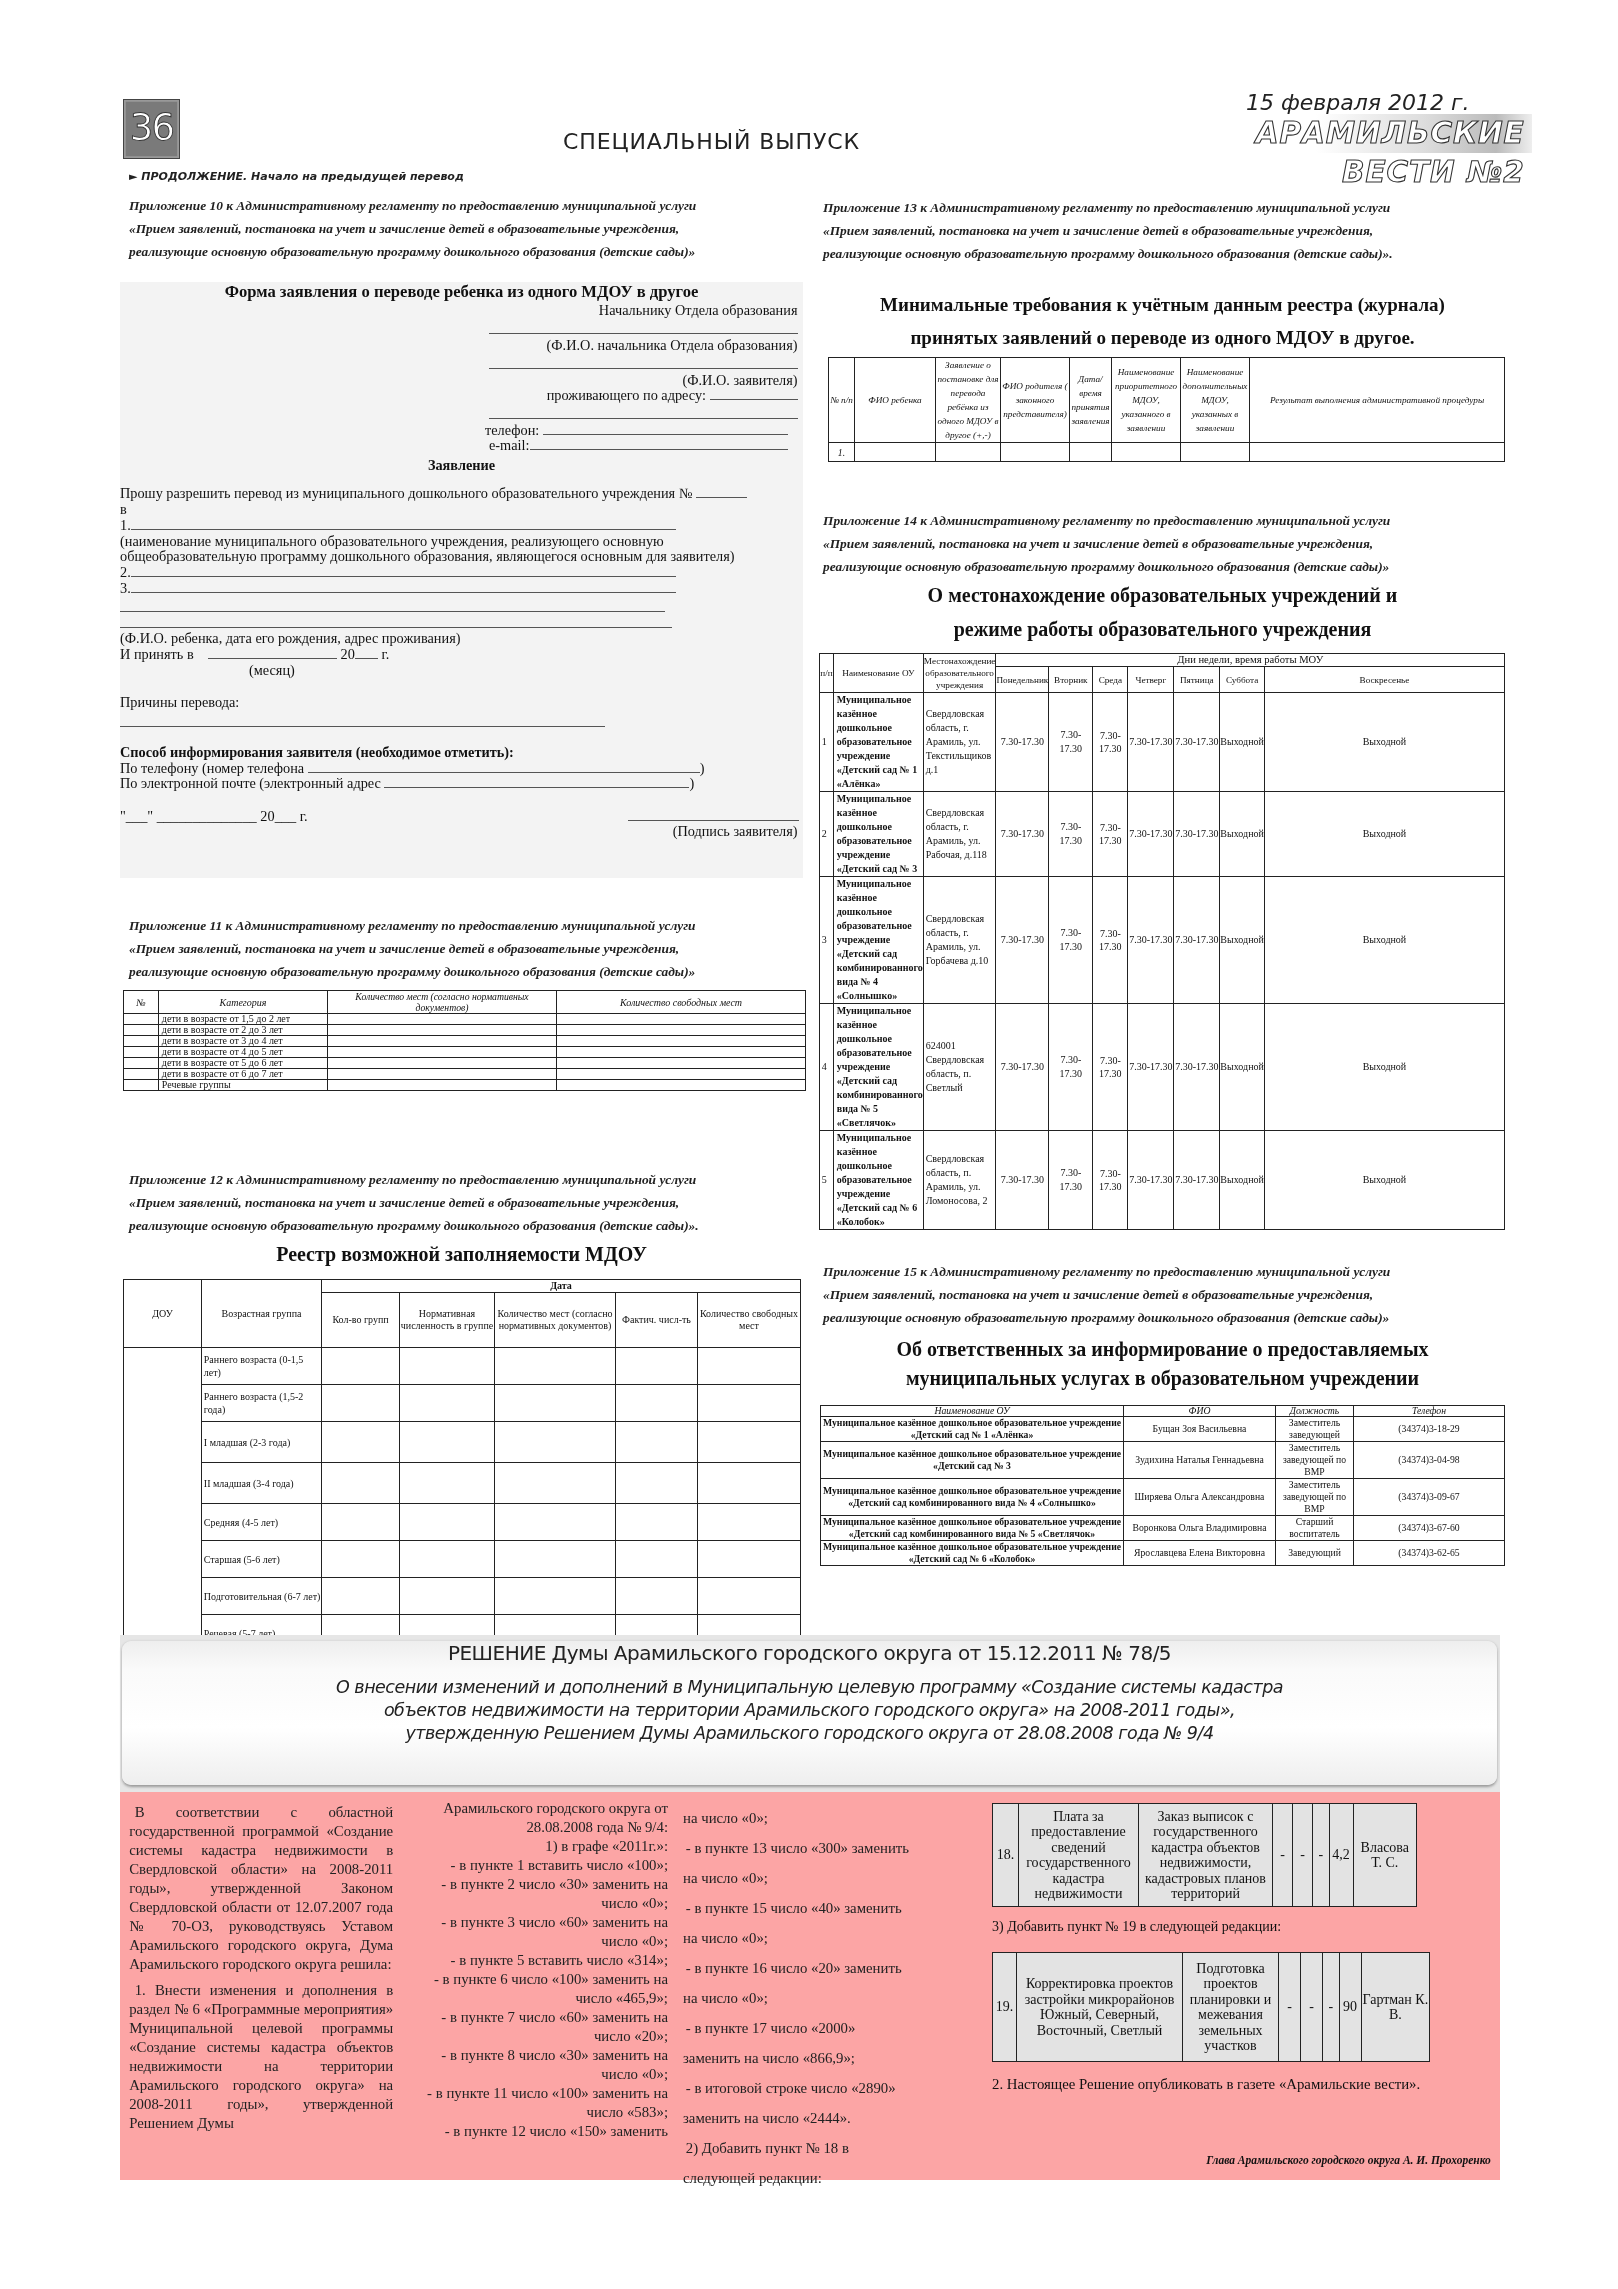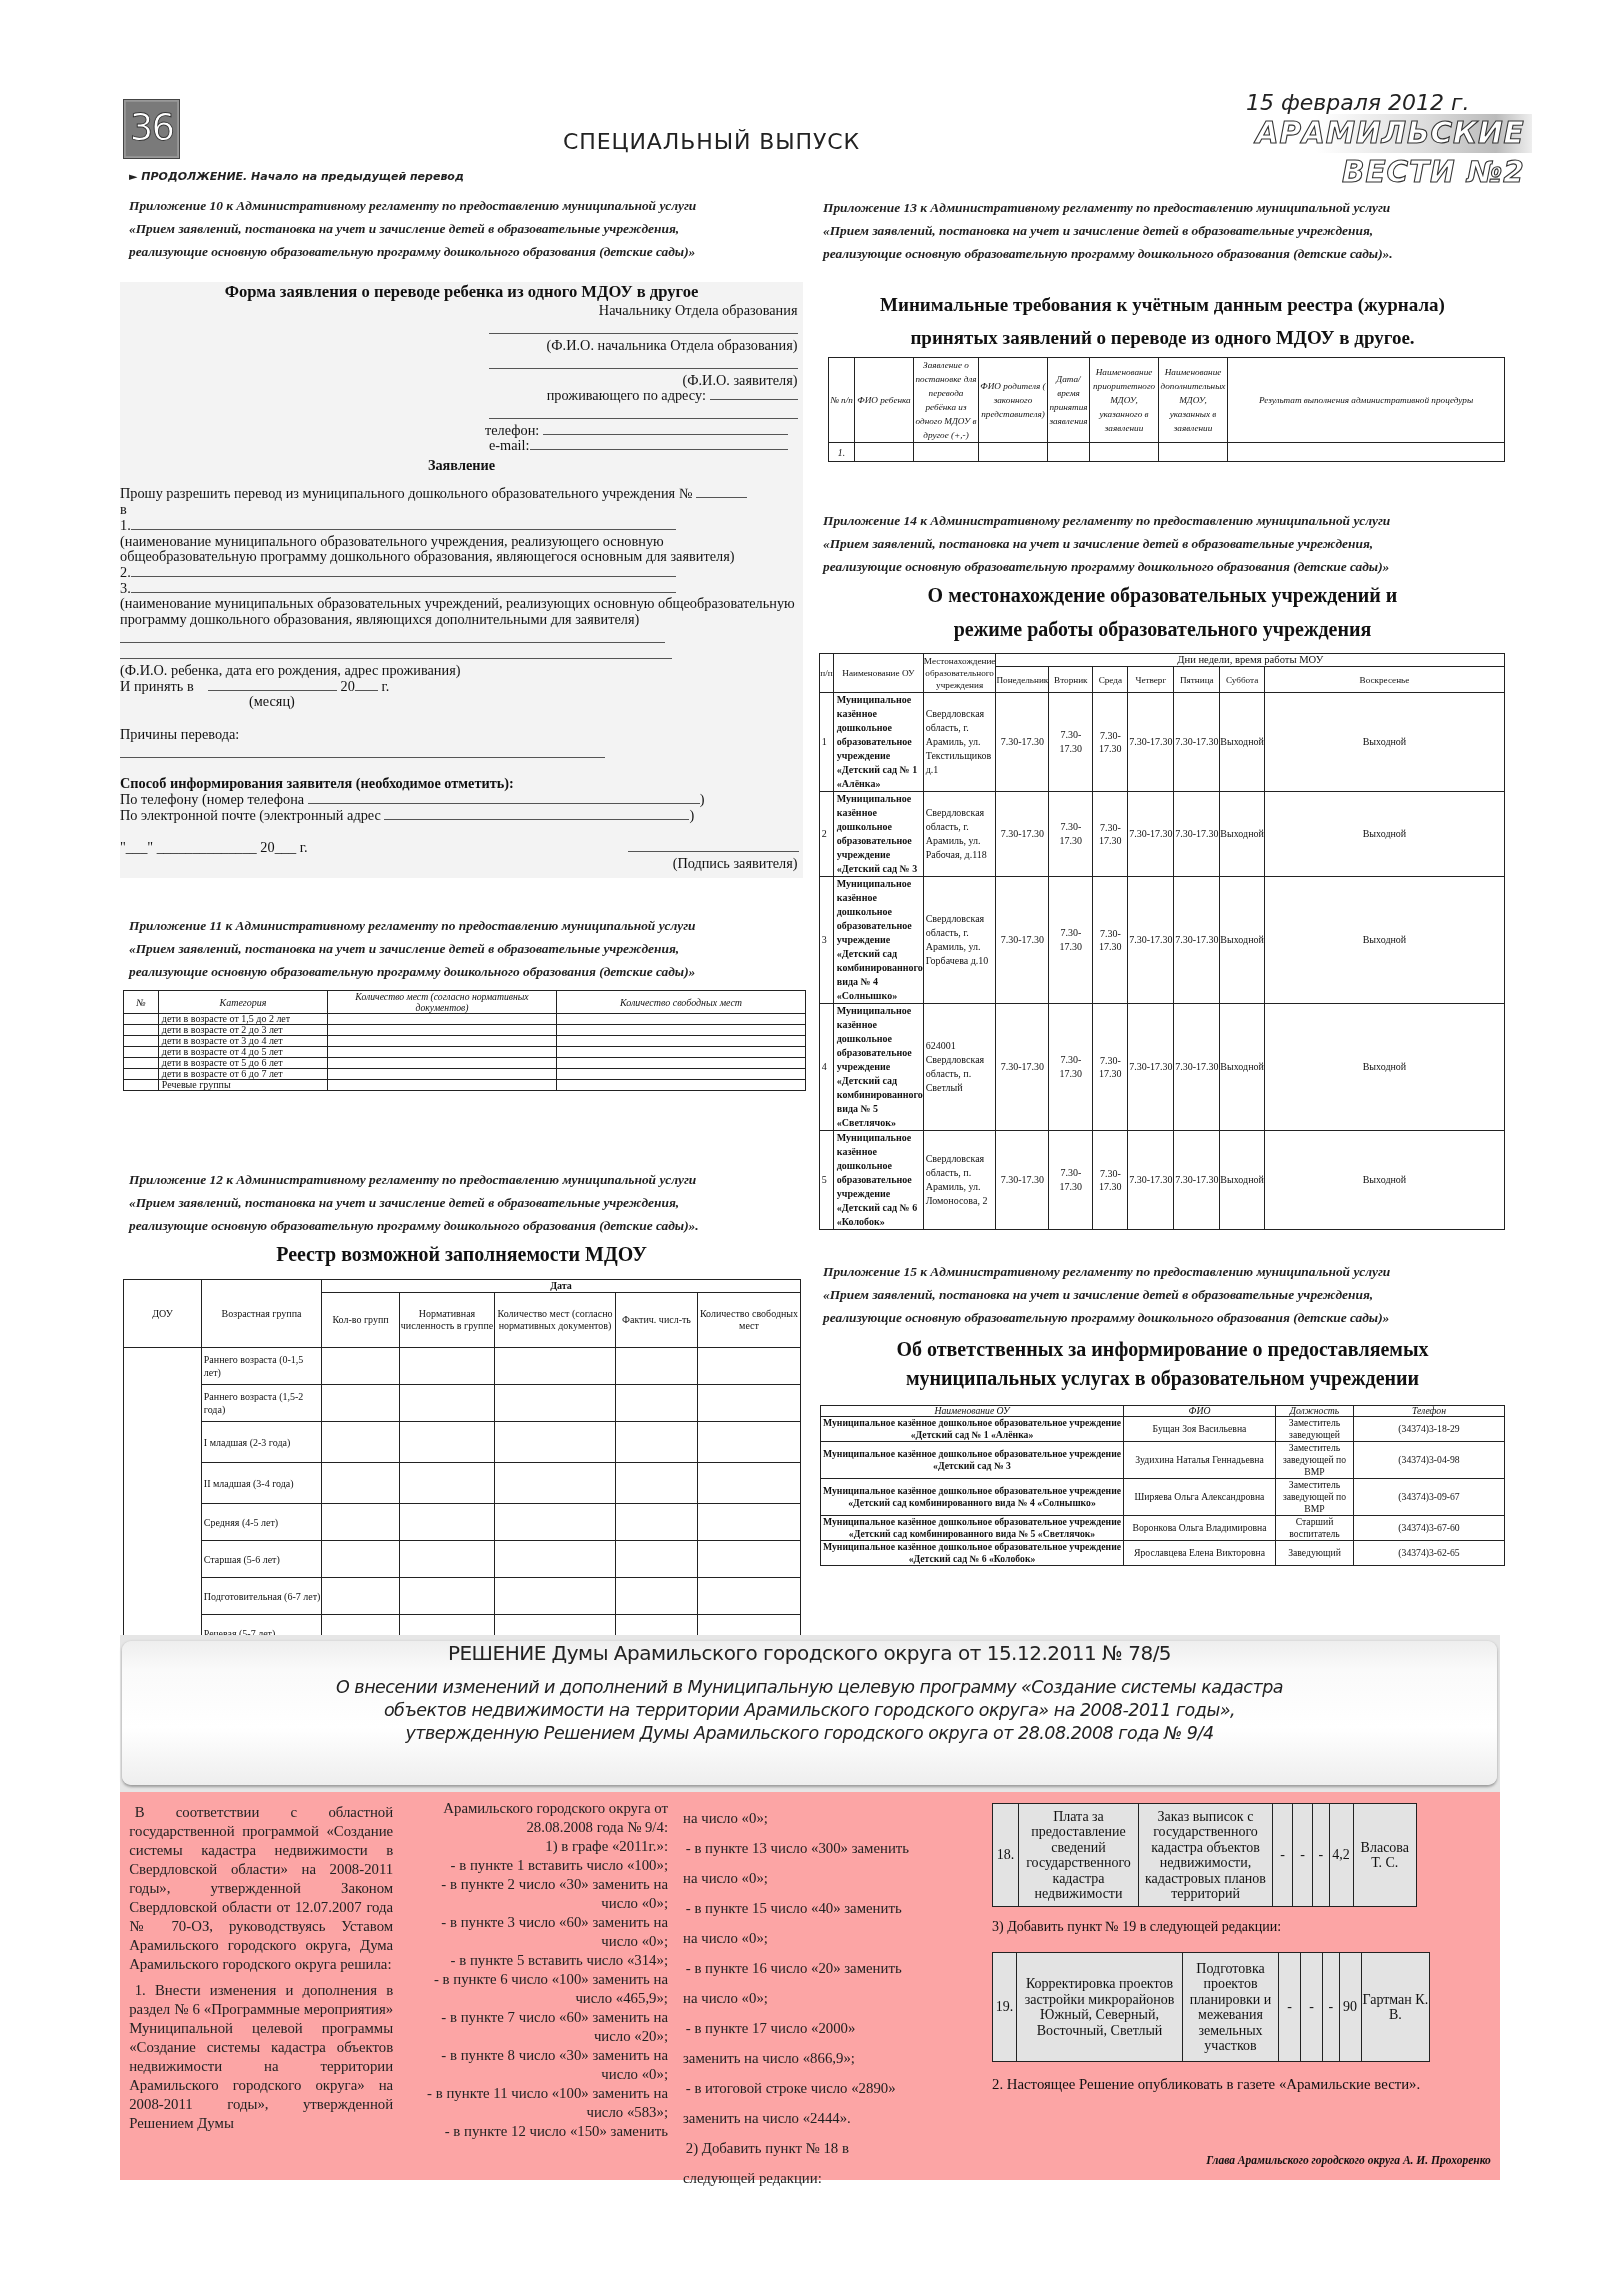--- a/index.html
+++ b/index.html
@@ -76,21 +76,20 @@
     <div class="r" style="margin-top:2.8px"><span class="line" style="width:309px"></span></div>
     <div style="padding-left:365px"><span>телефон:</span> <span class="line" style="width:245px"></span></div>
     <div style="padding-left:369px"><span>e-mail:</span><span class="line" style="width:258px"></span></div>
     <div style="text-align:center;font-weight:bold;margin-top:3.7px">Заявление</div>
     <div style="margin-top:13px"><span>Прошу разрешить перевод из муниципального дошкольного образовательного учреждения №</span> <span class="line" style="width:51px"></span></div>
     <div>в</div>
     <div><span>1.</span><span class="line" style="width:545px"></span></div>
     <div>(наименование муниципального образовательного учреждения, реализующего основную общеобразовательную программу дошкольного образования, являющегося основным для заявителя)</div>
     <div><span>2.</span><span class="line" style="width:545px"></span></div>
     <div><span>3.</span><span class="line" style="width:545px"></span></div>
-    <div>(наименование муниципальных образовательных учреждений, реализующих основную общеобразовательную программу дошкольного образования, являющихся дополнительными для заявителя)</div>
     <div style="margin-top:3.7px"><span class="line" style="width:545px"></span></div>
     <div><span class="line" style="width:552px"></span></div>
     <div>(Ф.И.О. ребенка, дата его рождения, адрес проживания)</div>
     <div><span>И принять в</span> &nbsp;&nbsp;&nbsp;<span class="line" style="width:129px"></span> <span>20</span><span class="line" style="width:23px"></span> <span>г.</span></div>
     <div style="padding-left:129px">(месяц)</div>
     <div style="margin-top:16.6px">Причины перевода:</div>
     <div style="margin-top:3.7px"><span class="line" style="width:485px"></span></div>
     <div style="margin-top:14.8px;font-weight:bold">Способ информирования заявителя (необходимое отметить):</div>
     <div><span>По телефону (номер телефона</span> <span class="line" style="width:392px"></span><span>)</span></div>
     <div><span>По электронной почте (электронный адрес</span> <span class="line" style="width:305px"></span><span>)</span></div>
@@ -270,21 +269,21 @@
     <div>реализующие основную образовательную программу дошкольного образования (детские сады)».</div>
   </div>
   <h2 class="abs" style="left:821px;top:288px;width:683px;font-size:19px;line-height:33px">
     <div>Минимальные требования к учётным данным реестра (журнала)</div>
     <div>принятых заявлений о переводе из одного МДОУ в другое.</div>
   </h2>
   <table class="abs t13">
     <tbody>
         <tr style="height:81px">
       <th style="width:26px">№ п/п</th>
-      <th style="width:59px">ФИО ребенка</th>
+      <th style="width:81px">ФИО ребенка</th>
       <th style="width:65px">Заявление о постановке для перевода ребёнка из одного МДОУ в другое (+,-)</th>
       <th style="width:69px">ФИО родителя ( законного представителя)</th>
       <th style="width:42px">Дата/ время принятия заявления</th>
       <th style="width:69px">Наименование приоритетного МДОУ, указанного  в заявлении</th>
       <th style="width:69px">Наименование дополнительных МДОУ, указанных в заявлении</th>
       <th>Результат выполнения административной процедуры</th>
     </tr>
     <tr style="height:19.4px">
       <td style="text-align:center;font-style:italic">1.</td>
       <td></td>

